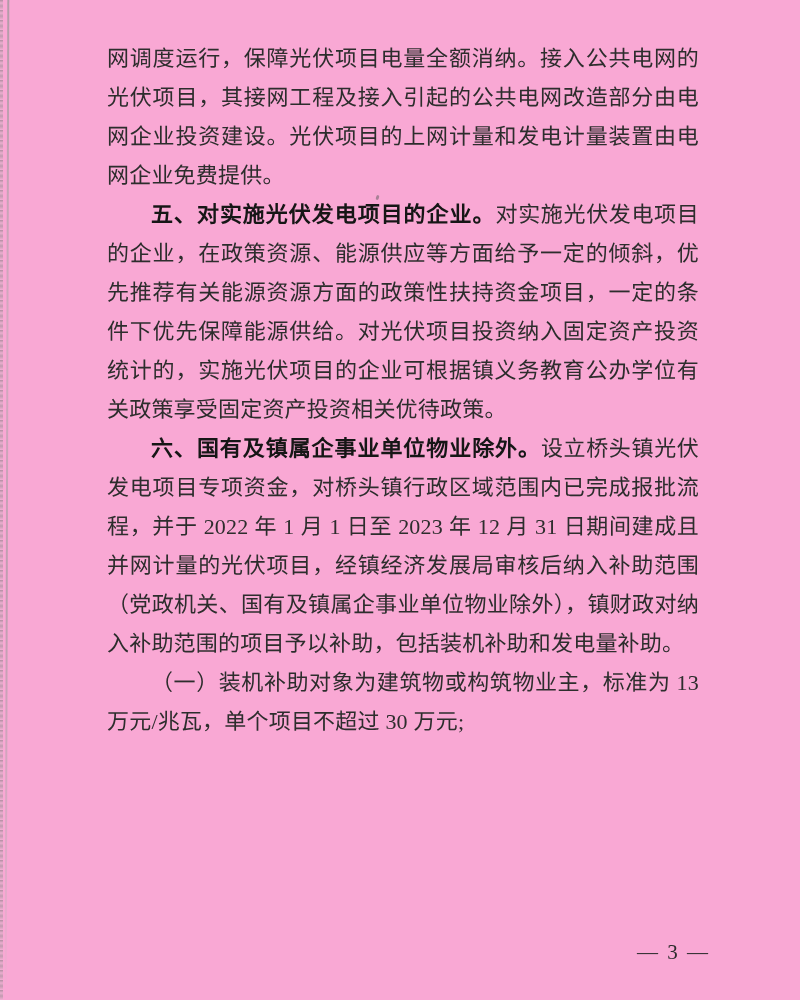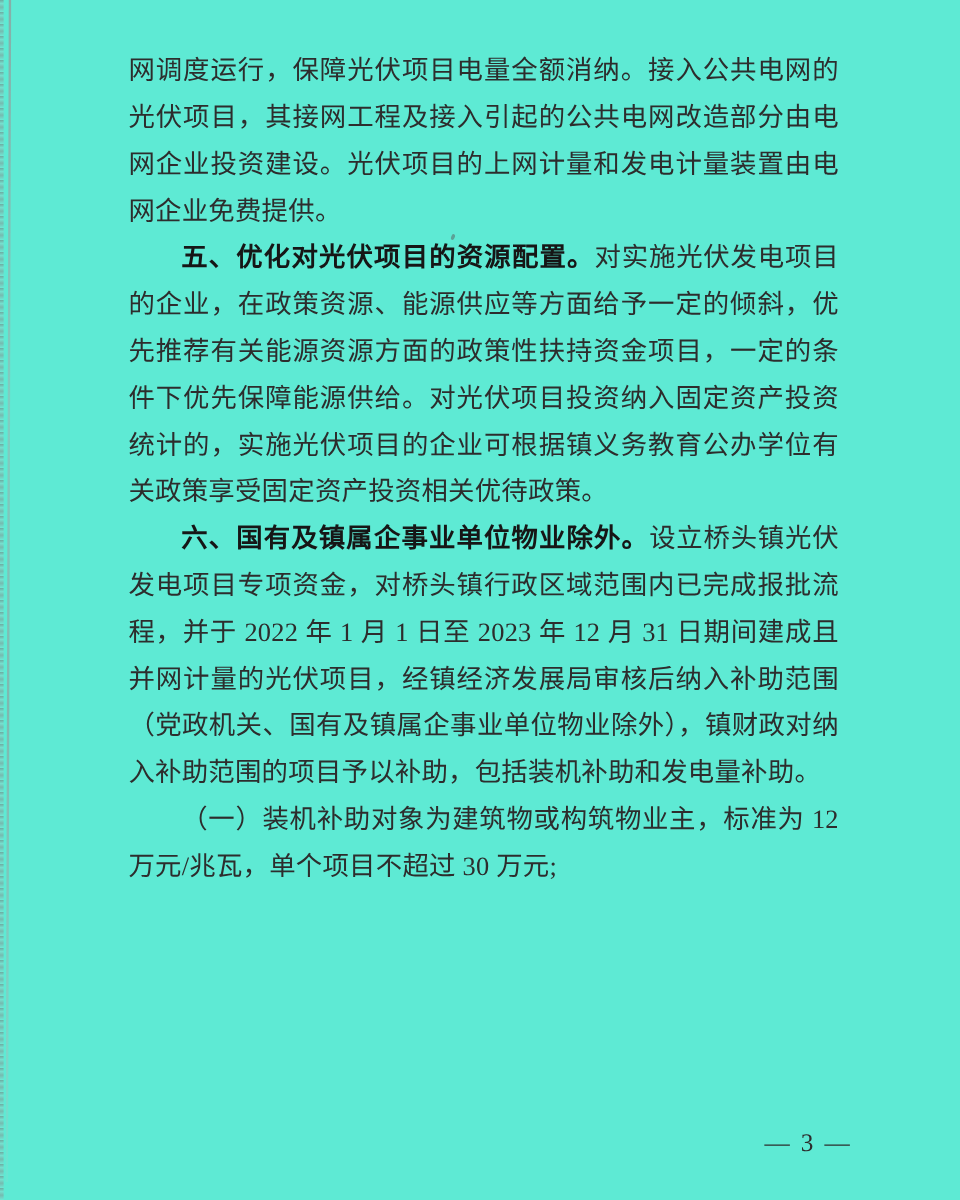--- a/index.html
+++ b/index.html
@@ -4,21 +4,21 @@
 <style>
   html, body {
     margin: 0;
     padding: 0;
     background: #e8e8e8;
   }
   .page {
     position: relative;
     width: 800px;
     height: 1000px;
-    background: #5eead4;
+    background: #f9a8d4;
     overflow: hidden;
     font-family: "Liberation Serif", "DejaVu Serif", serif;
   }
   
   .scan-edge {
     position: absolute;
     left: 0;
     top: 0;
     width: 3px;
     height: 1000px;
@@ -99,25 +99,25 @@
 <div class="page">
 
   <div class="scan-edge"></div>
   <div class="scan-line"></div>
   <div class="scan-speck"></div>
 
   <main class="content">
 
     <p class="continuation"><span>网调度运行，保障光伏项目电量全额消纳。接入公共电网的光伏项目，其接网工程及接入引起的公共电网改造部分由电网企业投资建设。光伏项目的上网计量和发电计量装置由电网企业免费提供。</span></p>
 
-    <p><span class="lead-bold">五、优化对光伏项目的资源配置。</span><span>对实施光伏发电项目的企业，在政策资源、能源供应等方面给予一定的倾斜，优先推荐有关能源资源方面的政策性扶持资金项目，一定的条件下优先保障能源供给。对光伏项目投资纳入固定资产投资统计的，实施光伏项目的企业可根据镇义务教育公办学位有关政策享受固定资产投资相关优待政策。</span></p>
+    <p><span class="lead-bold">五、对实施光伏发电项目的企业。</span><span>对实施光伏发电项目的企业，在政策资源、能源供应等方面给予一定的倾斜，优先推荐有关能源资源方面的政策性扶持资金项目，一定的条件下优先保障能源供给。对光伏项目投资纳入固定资产投资统计的，实施光伏项目的企业可根据镇义务教育公办学位有关政策享受固定资产投资相关优待政策。</span></p>
 
     <p><span class="lead-bold">六、国有及镇属企事业单位物业除外。</span><span>设立桥头镇光伏发电项目专项资金，对桥头镇行政区域范围内已完成报批流程，并于 2022 年 1 月 1 日至 2023 年 12 月 31 日期间建成且并网计量的光伏项目，经镇经济发展局审核后纳入补助范围（党政机关、国有及镇属企事业单位物业除外），镇财政对纳入补助范围的项目予以补助，包括装机补助和发电量补助。</span></p>
 
-    <p><span>（一）装机补助对象为建筑物或构筑物业主，标准为 12 万元/兆瓦，单个项目不超过 30 万元;</span></p>
+    <p><span>（一）装机补助对象为建筑物或构筑物业主，标准为 13 万元/兆瓦，单个项目不超过 30 万元;</span></p>
 
 
 
   </main>
 
   <footer class="page-number">— 3 —</footer>
 
 </div>
 
 </body></html>

